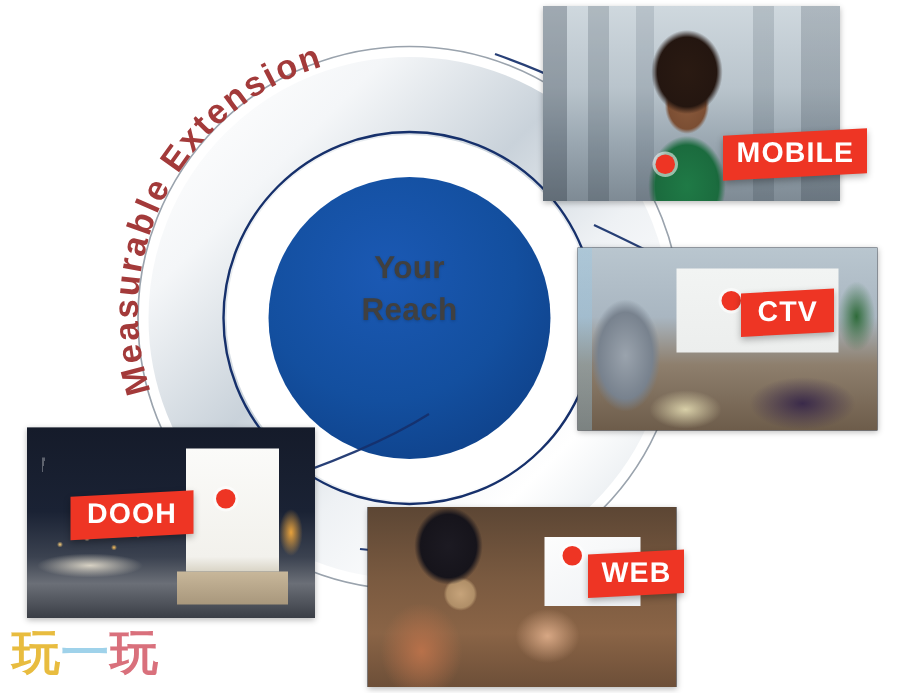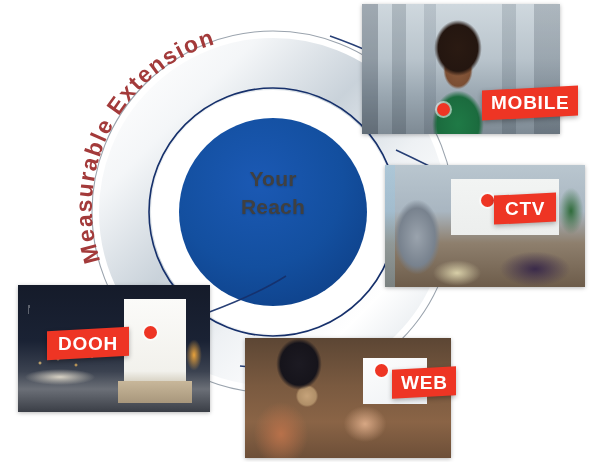--- a/index.html
+++ b/index.html
@@ -235,14 +235,17 @@
   <div class="chip" id="chip-ctv">
     <span>CTV</span>
   </div>
   <div class="chip" id="chip-dooh">
     <span>DOOH</span>
   </div>
   <div class="chip" id="chip-web">
     <span>WEB</span>
   </div>
 
+  <div id="watermark">
+    <span class="w1">玩</span><span class="w2">一</span><span class="w3">玩</span>
+  </div>
 
 </div>
 
 </body></html>

